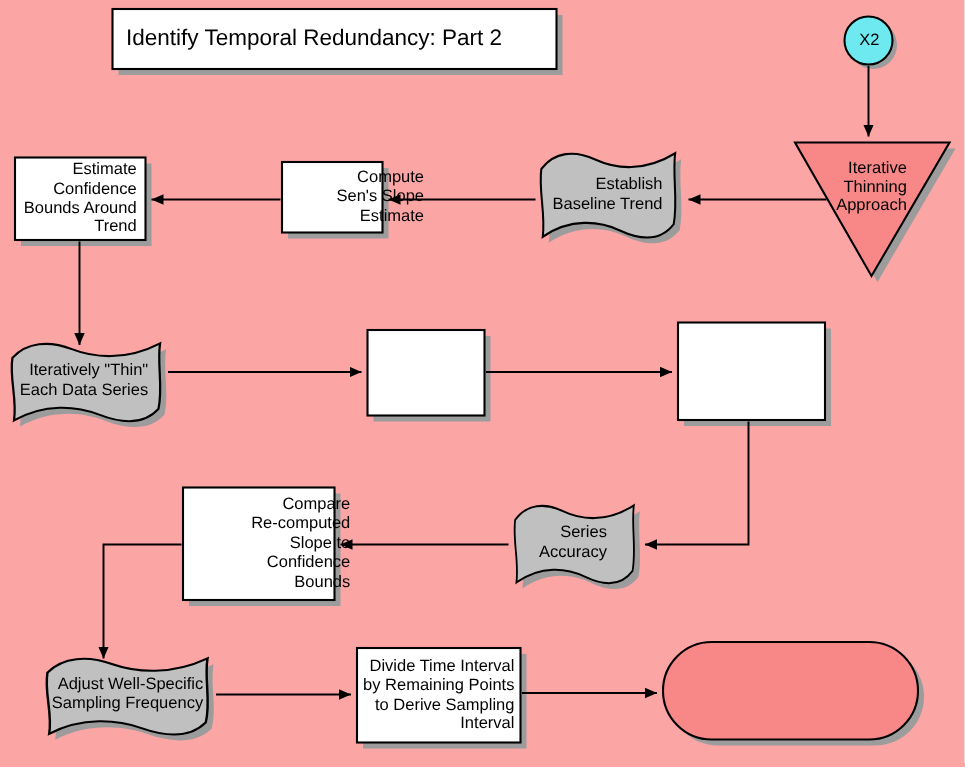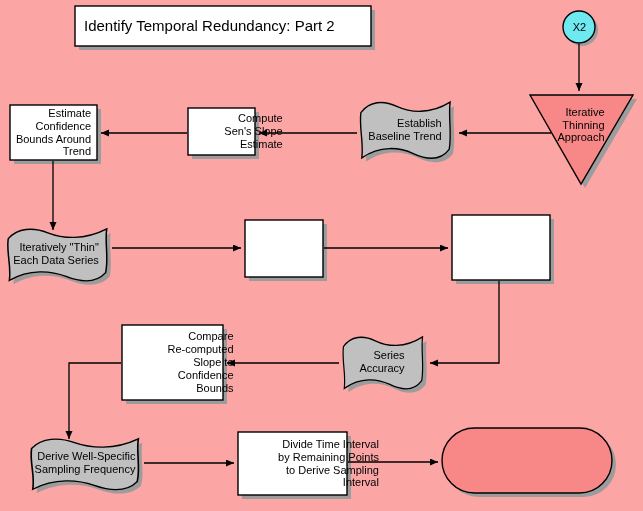--- a/index.html
+++ b/index.html
@@ -130,22 +130,22 @@
 
   <div class="label" style="left:341px; top:336px; width:82px; height:52px;">Series
 Accuracy</div>
 
   <div class="label" style="left:122px; top:325px; width:101px; height:75px;margin-left:28px;">Compare
 Re-computed
 Slope to
 Confidence
 Bounds</div>
 
-  <div class="label" style="left:28px; top:438px; width:114px; height:50px;">Derive Well-Specific
+  <div class="label" style="left:28px; top:438px; width:114px; height:50px;">Adjust Well-Specific
 Sampling Frequency</div>
 
-  <div class="label" style="left:238px; top:432px; width:109px; height:63px;padding-left:36px;">Divide Time Interval
+  <div class="label" style="left:238px; top:432px; width:109px; height:63px;">Divide Time Interval
 by Remaining Points
 to Derive Sampling
 Interval</div>
 
 
 </div>
 
 </body></html>

